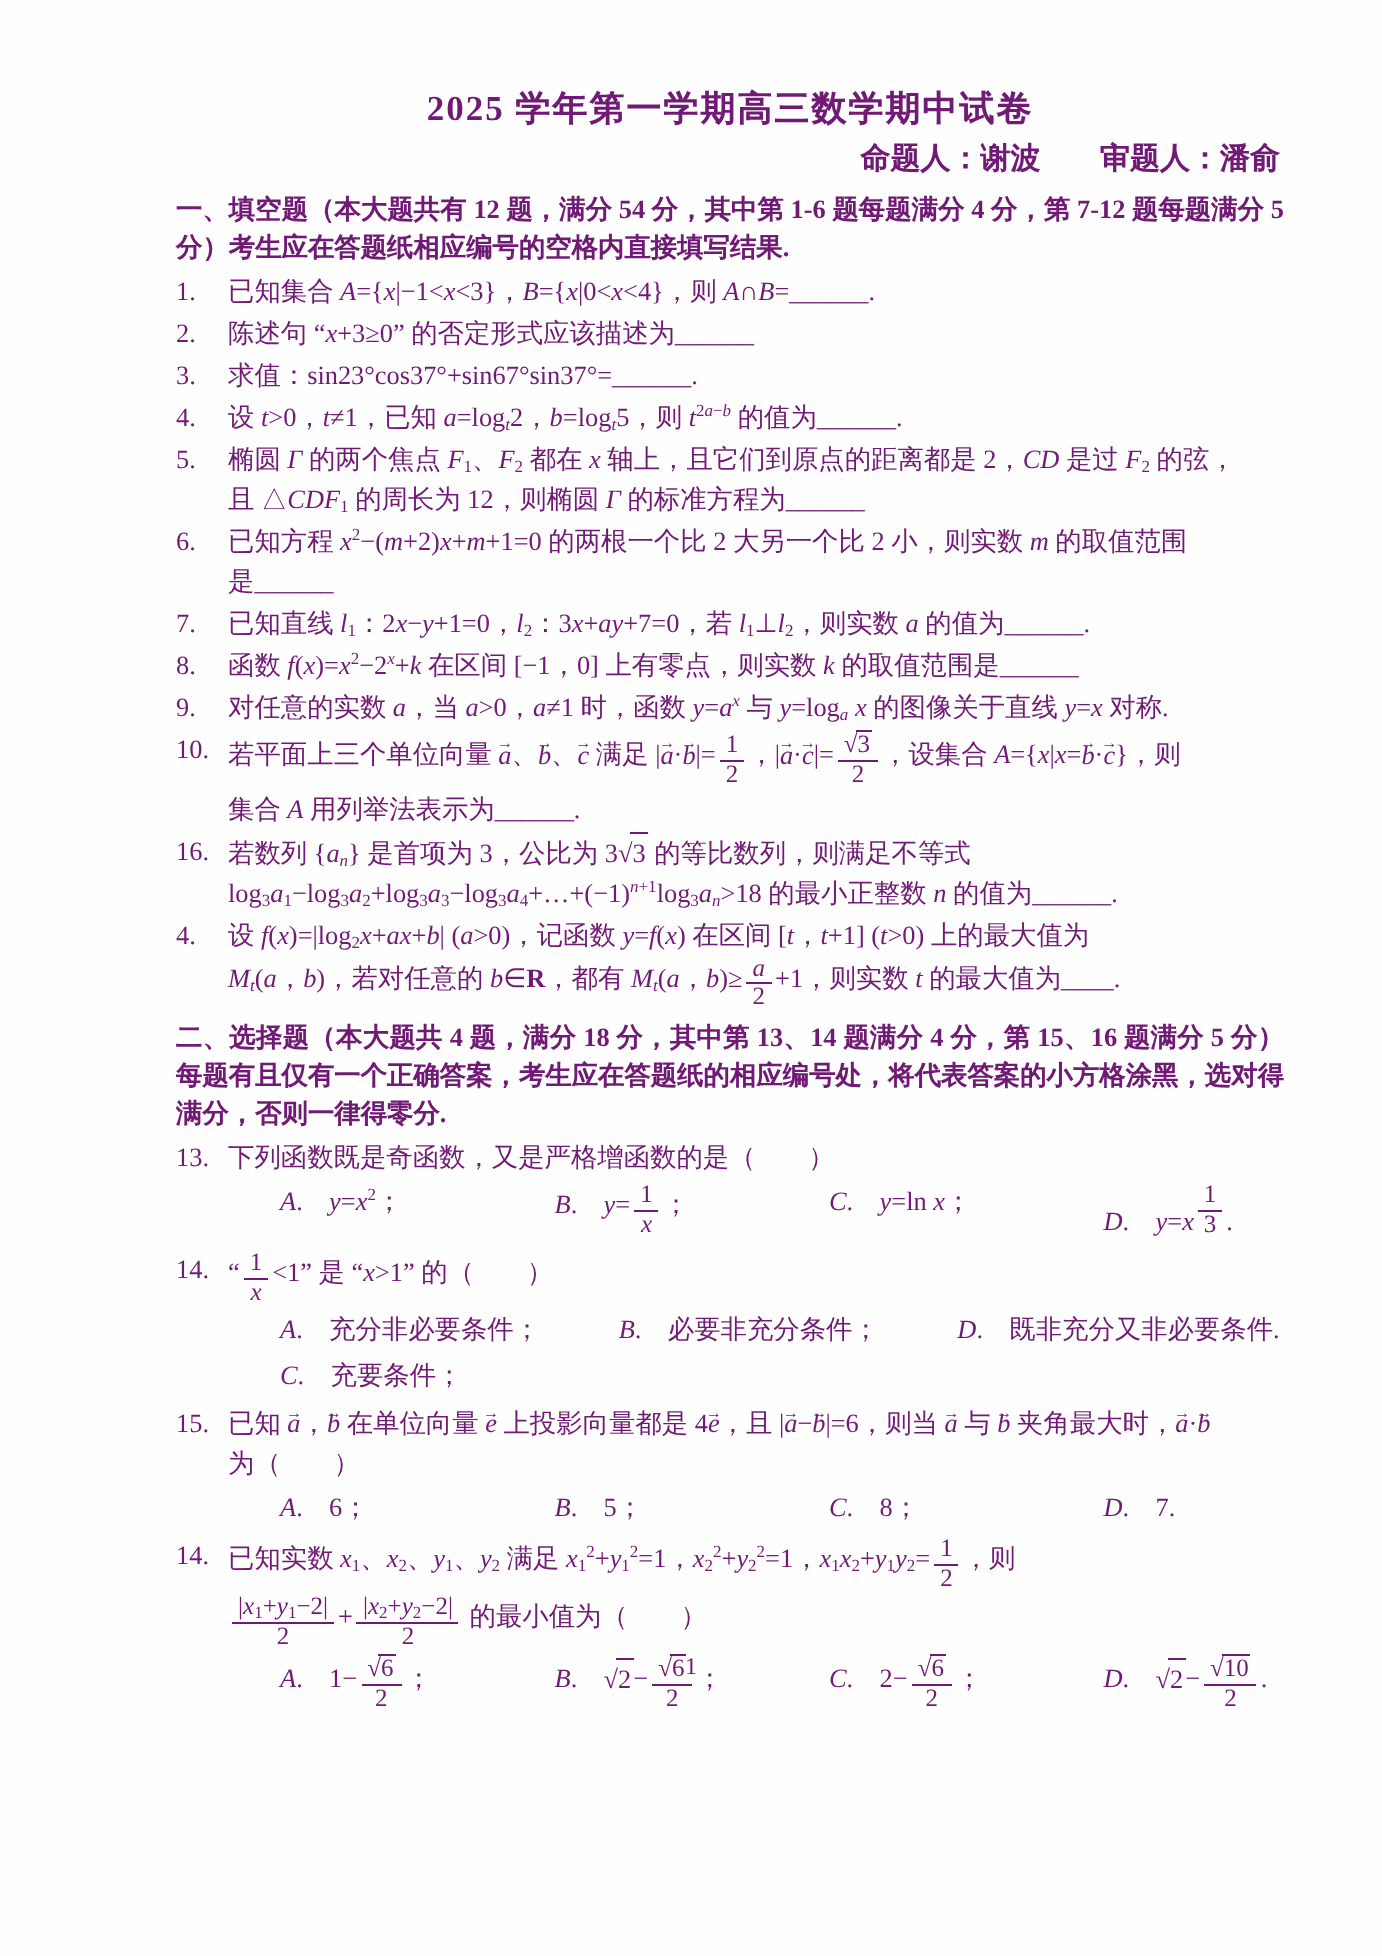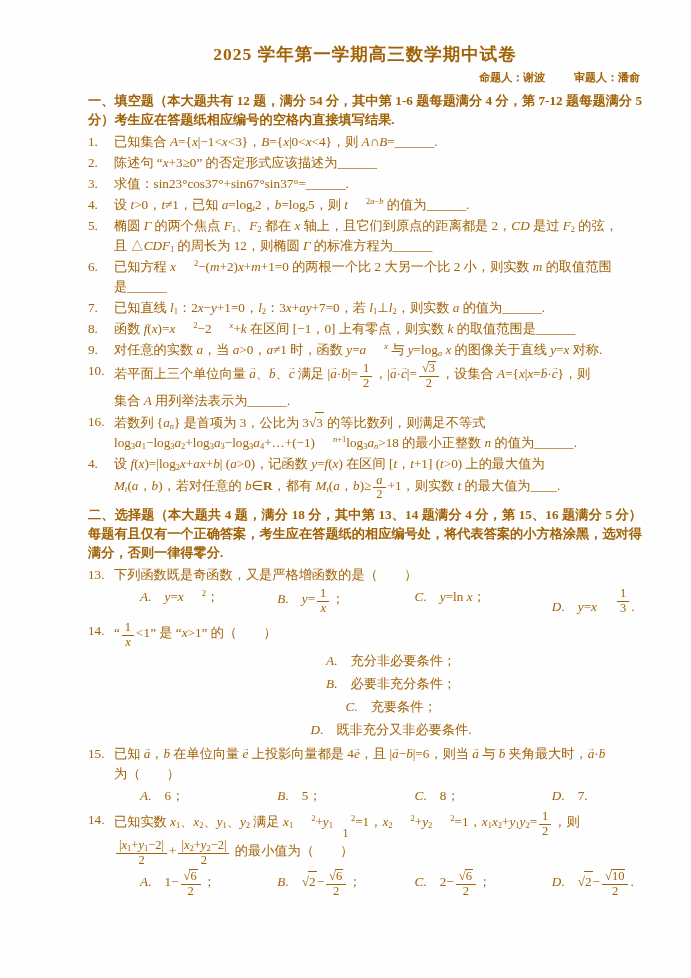--- a/index.html
+++ b/index.html
@@ -1,46 +1,46 @@
 <!DOCTYPE html>
 <html><head>
 <meta charset="utf-8">
 <style>
   html,body { margin:0; padding:0; background:#ffffff; }
   .page {
     position:relative; width:691px; height:978px; background:#fefefe;
-    font-family:"Liberation Serif", serif; color:#a16207; overflow:hidden;
+    font-family:"Liberation Serif", serif; color:#701a75; overflow:hidden;
   }
   .content { position:absolute; left:88px; top:42px; width:554px; }
   .title { font-size:17.5px; font-weight:700; text-align:center; margin:0 0 4px 0; letter-spacing:1px; }
-  .byline { text-align:right; font-size:11px; font-weight:700; margin:0 2px 6px 0; }
+  .byline { text-align:right; font-size:15px; font-weight:700; margin:0 2px 6px 0; }
   .byline .reviewer { margin-left:26px; }
   .section-header { font-size:13.2px; font-weight:700; line-height:19px; text-align:justify; margin:3px 0 3px 0; }
   .questions { margin:0; }
   .question { display:flex; font-size:13.2px; line-height:20px; margin:1px 0; }
   .choice .question { margin:3px 0; }
   .qnum { flex:0 0 26px; }
   .qbody { flex:1 1 auto; min-width:0; }
   .qline { text-align:left; }
   .math { font-style:italic; }
   .bf { font-weight:700; font-style:normal; }
   sub, sup { font-size:8.5px; line-height:0; }
   sub { vertical-align:-2px; }
-  sup { vertical-align:5px;margin-left:18px; }
+  sup { vertical-align:5px; }
   .frac { display:inline-block; text-align:center; vertical-align:-0.7em; line-height:1.1; margin:0 2px; }
   .frac .num, .frac .den { display:block; padding:0 3px; font-size:12.5px; }
   .frac .den { border-top:1px solid currentColor; }
   .sqrt { display:inline-block; white-space:nowrap; }
   .sqrt::before { content:"√"; font-style:normal; }
   .sqrt-body { display:inline-block; border-top:1px solid currentColor; padding:0 1px; margin-left:-1px; }
   .vec { position:relative; display:inline-block; }
   .vec::after { content:"→"; position:absolute; left:50%; top:-0.65em; transform:translateX(-50%); font-size:8px; font-style:normal; }
   .options { display:grid; margin:2px 0 1px 26px; column-gap:6px; }
   .cols-4 { grid-template-columns:repeat(4, 1fr);gap:47px; }
-  .cols-2 { grid-template-columns:1fr; row-gap:3px;text-align:center; }
+  .cols-2 { grid-template-columns:1fr 1fr 1fr; row-gap:3px; }
   .option { white-space:nowrap; }
   .page-number { position:absolute; left:0; right:0; top:826px; text-align:center; font-size:12px; }
 </style>
 </head>
 <body>
 
 <div class="page">
   <div class="content">
     <h1 class="title">2025 学年第一学期高三数学期中试卷</h1>
     <div class="byline">
@@ -141,22 +141,22 @@
             </div>
           </div>
         </div>
         <div class="question">
           <span class="qnum">14.</span>
           <div class="qbody">
             <div class="qline">“<span class="frac"><span class="num">1</span><span class="den"><span class="math">x</span></span></span>&lt;1” 是 “<span class="math">x</span>&gt;1” 的（　　）</div>
             <div class="options cols-2">
               <span class="option"><span class="math">A</span>.　充分非必要条件；</span>
               <span class="option"><span class="math">B</span>.　必要非充分条件；</span>
+              <span class="option"><span class="math">D</span>.　既非充分又非必要条件.</span>
               <span class="option"><span class="math">C</span>.　充要条件；</span>
-              <span class="option"><span class="math">D</span>.　既非充分又非必要条件.</span>
             </div>
           </div>
         </div>
         <div class="question">
           <span class="qnum">15.</span>
           <div class="qbody">
             <div class="qline">已知 <span class="vec"><span class="math">a</span></span>，<span class="vec"><span class="math">b</span></span> 在单位向量 <span class="vec"><span class="math">e</span></span> 上投影向量都是 4<span class="vec"><span class="math">e</span></span>，且 |<span class="vec"><span class="math">a</span></span>−<span class="vec"><span class="math">b</span></span>|=6，则当 <span class="vec"><span class="math">a</span></span> 与 <span class="vec"><span class="math">b</span></span> 夹角最大时，<span class="vec"><span class="math">a</span></span>·<span class="vec"><span class="math">b</span></span></div>
             <div class="qline">为（　　）</div>
             <div class="options cols-4">
               <span class="option"><span class="math">A</span>.　6；</span>

